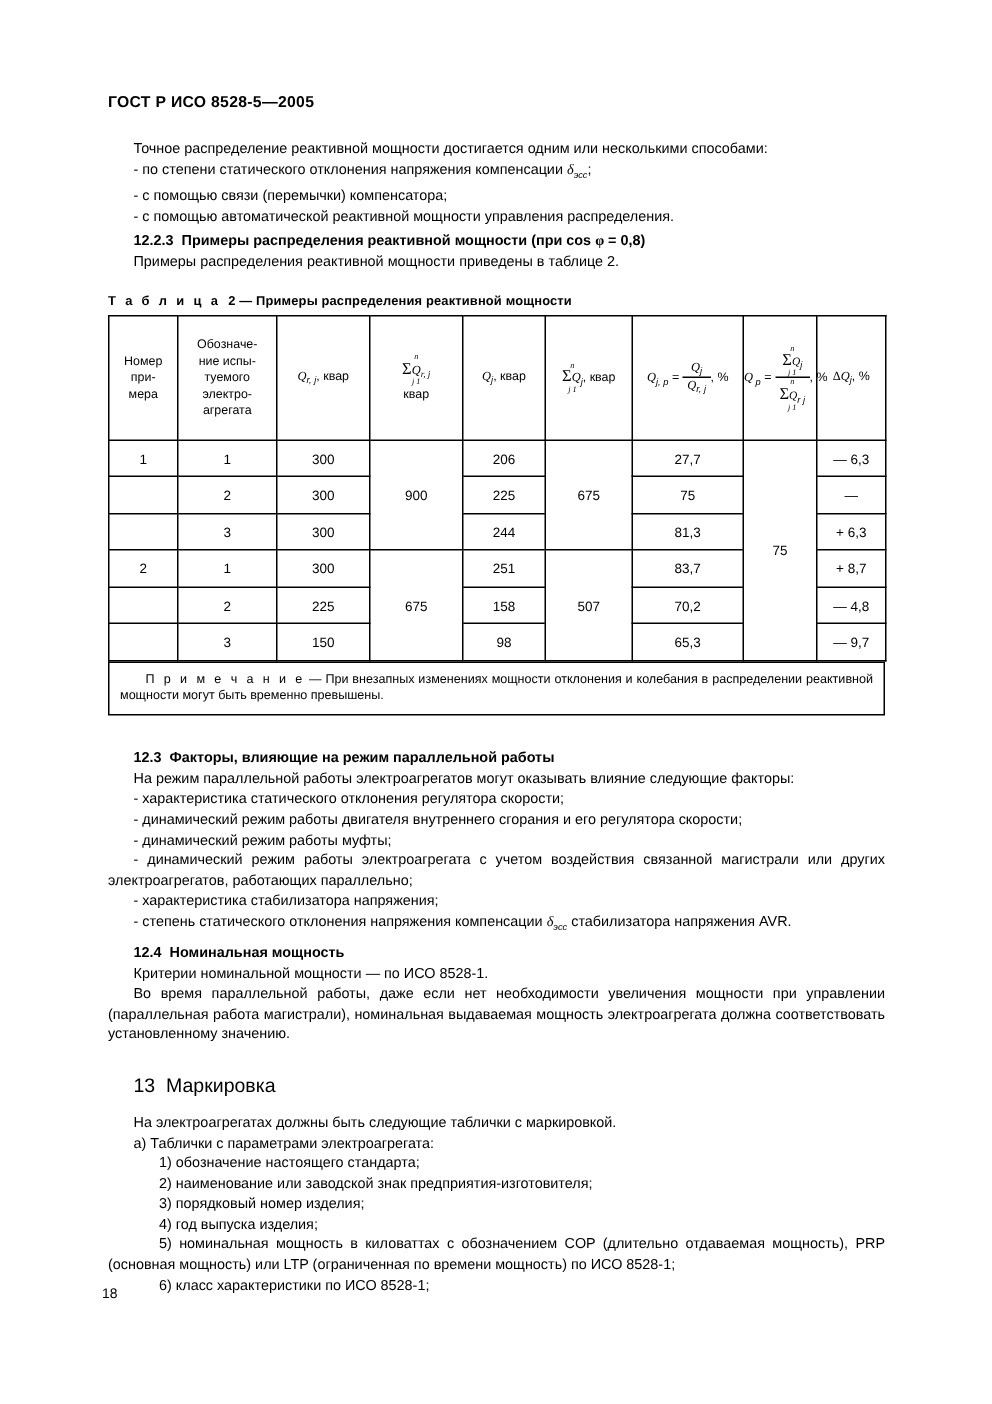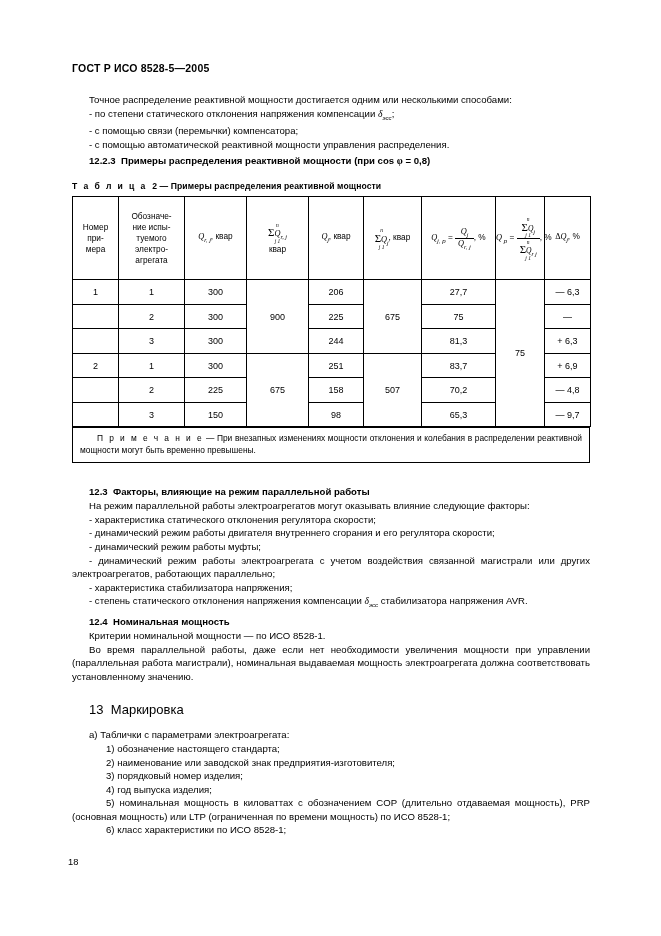--- a/index.html
+++ b/index.html
@@ -149,20 +149,21 @@
   <div class="header-line">ГОСТ Р ИСО 8528-5—2005</div>
 
   <div class="content">
 
     <p class="para indent">Точное распределение реактивной мощности достигается одним или несколькими способами:</p>
     <p class="para dash"><span>- по степени статического отклонения напряжения компенсации </span><span class="mi">δ</span><sub class="ms">эсс</sub><span>;</span></p>
     <p class="para dash">- с помощью связи (перемычки) компенсатора;</p>
     <p class="para dash">- с помощью автоматической реактивной мощности управления распределения.</p>
 
     <p class="sec-head"><span>12.2.3</span>&nbsp;&nbsp;<span>Примеры распределения реактивной мощности (при cos </span><span class="mu" style="font-style:normal">φ</span><span> = 0,8)</span></p>
+    <p class="para indent">Примеры распределения реактивной мощности приведены в таблице 2.</p>
 
     <div style="height:13px"></div>
     <p class="tbl-caption"><span class="sp">Т а б л и ц а</span>&nbsp;&nbsp;<span>2</span> <span>— Примеры распределения реактивной мощности</span></p>
 
     <table class="maintable">
       <colgroup>
         <col style="width:46px">
           <col style="width:66px">
           <col style="width:62px">
           <col style="width:62px">
@@ -261,21 +262,21 @@
           <td>+ 6,3</td>
         </tr>
         <tr>
           <td>2</td>
           <td>1</td>
           <td>300</td>
           <td rowspan="3">675</td>
           <td>251</td>
           <td rowspan="3">507</td>
           <td>83,7</td>
-          <td>+ 6,9</td>
+          <td>+ 8,7</td>
         </tr>
         <tr>
           <td></td>
           <td>2</td>
           <td>225</td>
           <td>158</td>
           <td>70,2</td>
           <td>— 4,8</td>
         </tr>
         <tr>
@@ -308,20 +309,21 @@
     <p class="sec-head"><span>12.4</span>&nbsp;&nbsp;<span>Номинальная мощность</span></p>
     <p class="para indent">Критерии номинальной мощности — по ИСО 8528-1.</p>
     <p class="para indent">Во время параллельной работы, даже если нет необходимости увеличения мощности при управлении (параллельная работа магистрали), номинальная выдаваемая мощность электроагрегата должна соответствовать установленному значению.</p>
 
     <div style="height:19px"></div>
 
     <p class="sec-head-big"><span>13</span>&nbsp;&nbsp;<span>Маркировка</span></p>
 
     <div style="height:10px"></div>
 
+    <p class="para indent">На электроагрегатах должны быть следующие таблички с маркировкой.</p>
     <p class="para indent">а)  Таблички с параметрами электроагрегата:</p>
     <p class="para" style="text-indent:34px">1)  обозначение настоящего стандарта;</p>
     <p class="para" style="text-indent:34px">2)  наименование или заводской знак предприятия-изготовителя;</p>
     <p class="para" style="text-indent:34px">3)  порядковый номер изделия;</p>
     <p class="para" style="text-indent:34px">4)  год выпуска изделия;</p>
     <p class="para" style="text-indent:34px">5)  номинальная мощность в киловаттах с обозначением COP (длительно отдаваемая мощность), PRP (основная мощность) или LTP (ограниченная по времени мощность) по ИСО 8528-1;</p>
     <p class="para" style="text-indent:34px">6)  класс характеристики по ИСО 8528-1;</p>
 
   </div>
 

